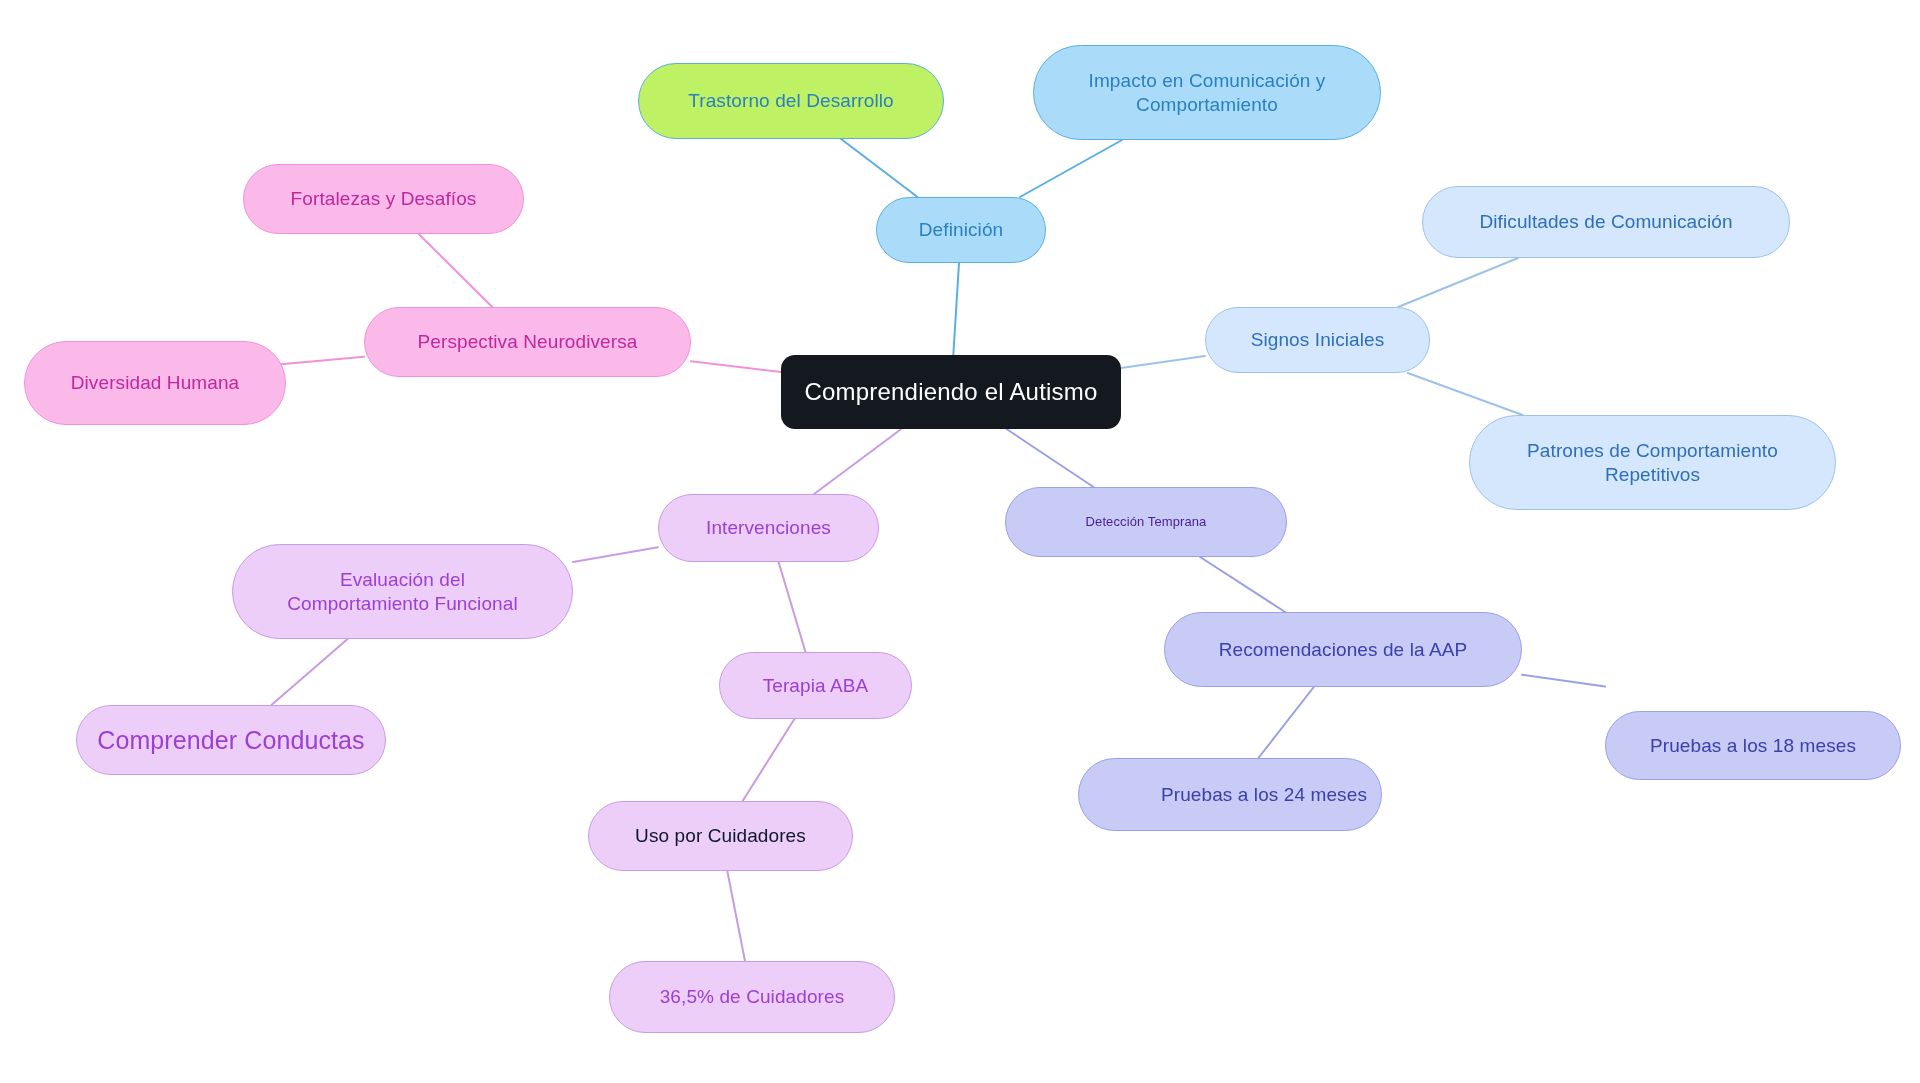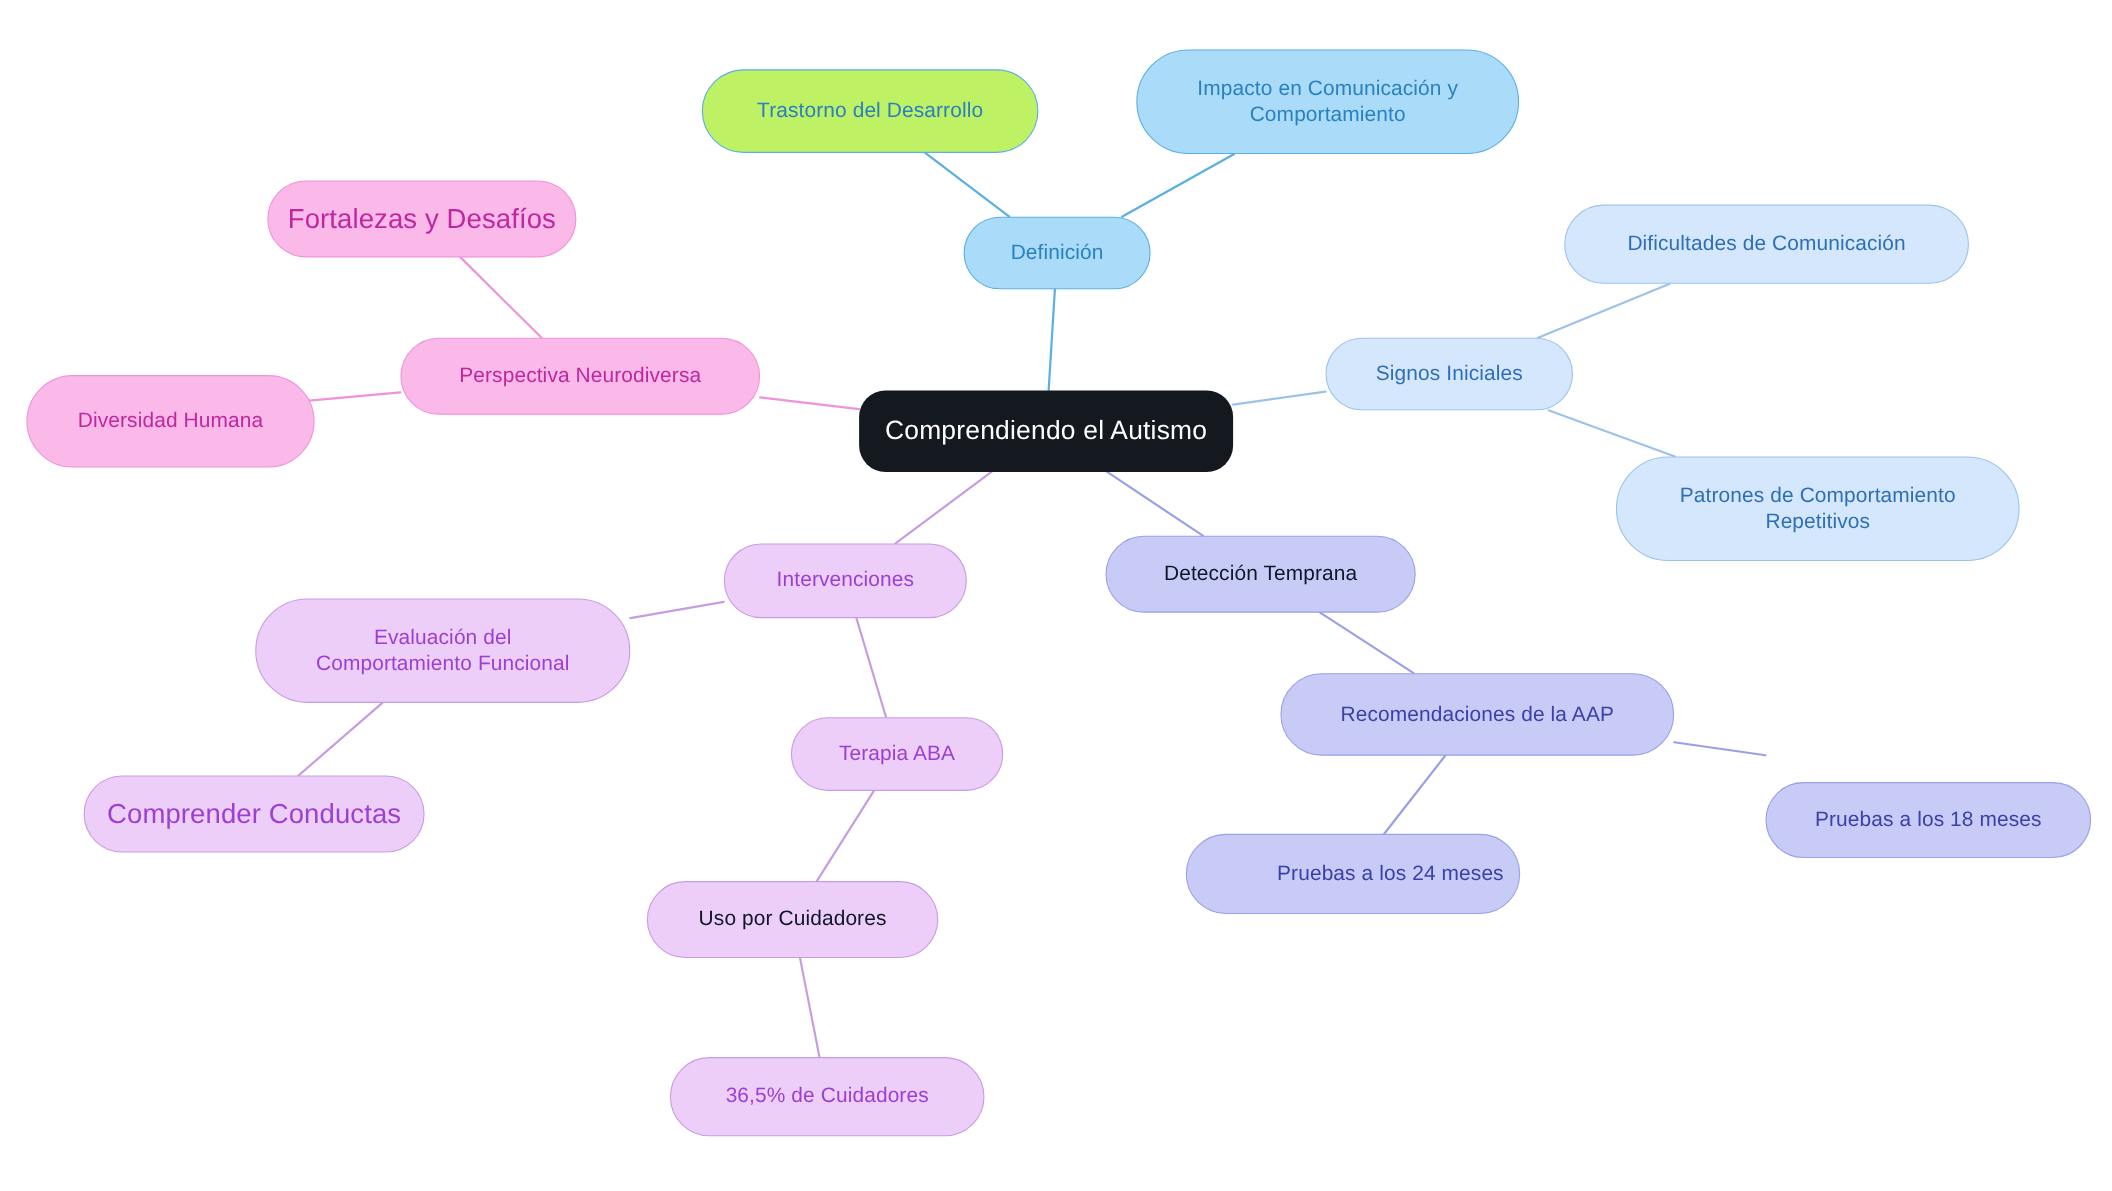--- a/index.html
+++ b/index.html
@@ -36,21 +36,21 @@
     text-align: center;
     border-radius: 999px;
     border-style: solid;
     border-width: 1.6px;
     line-height: 1.22;
     white-space: pre-line;
     letter-spacing: 0.1px;
     padding: 0 14px;
   }
   .node.root {
-    border-radius: 24px;
+    border-radius: 14px;
     border-width: 0;
     font-size: 24px;
     letter-spacing: 0.2px;
   }
   .node .label {
     display: block;
     white-space: pre-line;
   }
 </style>
 </head>
@@ -81,28 +81,28 @@
   <div id="nodes-layer">
       <div class="node root" style="left: 781px; top: 355px; width: 340px; height: 74px; background: rgb(20, 24, 31); border-color: rgb(20, 24, 31); color: rgb(255, 255, 255); font-size: 24px;"><span class="label">Comprendiendo el Autismo</span></div>
       <div class="node" style="left: 876px; top: 197px; width: 170px; height: 66px; background: rgb(170, 220, 250); border-color: rgb(90, 175, 226); color: rgb(42, 128, 192); font-size: 19px;"><span class="label">Definición</span></div>
       <div class="node" style="left: 638px; top: 63px; width: 306px; height: 76px; background: #bef264; border-color: rgb(90, 175, 226); color: rgb(42, 128, 192); font-size: 19px;"><span class="label">Trastorno del Desarrollo</span></div>
       <div class="node" style="left: 1033px; top: 45px; width: 348px; height: 95px; background: rgb(170, 220, 250); border-color: rgb(90, 175, 226); color: rgb(42, 128, 192); font-size: 19px;"><span class="label">Impacto en Comunicación y
 Comportamiento</span></div>
       <div class="node" style="left: 1205px; top: 307px; width: 225px; height: 66px; background: rgb(213, 231, 252); border-color: rgb(157, 194, 233); color: rgb(46, 111, 184); font-size: 19px;"><span class="label">Signos Iniciales</span></div>
       <div class="node" style="left: 1422px; top: 186px; width: 368px; height: 72px; background: rgb(213, 231, 252); border-color: rgb(157, 194, 233); color: rgb(46, 111, 184); font-size: 19px;"><span class="label">Dificultades de Comunicación</span></div>
       <div class="node" style="left: 1469px; top: 415px; width: 367px; height: 95px; background: rgb(213, 231, 252); border-color: rgb(157, 194, 233); color: rgb(46, 111, 184); font-size: 19px;"><span class="label">Patrones de Comportamiento
 Repetitivos</span></div>
-      <div class="node" style="left: 1005px; top: 487px; width: 282px; height: 70px; background: rgb(199, 203, 246); border-color: rgb(154, 160, 231); color: #0f172a; font-size: 19px;"><span class="label">Detección Temprana</span></div>
+      <div class="node" style="left: 1005px; top: 487px; width: 282px; height: 70px; background: rgb(199, 203, 246); border-color: rgb(154, 160, 231); color: #4c1d95; font-size: 13px;"><span class="label">Detección Temprana</span></div>
       <div class="node" style="left: 1164px; top: 612px; width: 358px; height: 75px; background: rgb(199, 203, 246); border-color: rgb(154, 160, 231); color: rgb(59, 64, 170); font-size: 19px;"><span class="label">Recomendaciones de la AAP</span></div>
       <div class="node" style="left: 1605px; top: 711px; width: 296px; height: 69px; background: rgb(199, 203, 246); border-color: rgb(154, 160, 231); color: rgb(59, 64, 170); font-size: 19px;"><span class="label">Pruebas a los 18 meses</span></div>
       <div class="node" style="left: 1078px; top: 758px; width: 304px; height: 73px; background: rgb(199, 203, 246); border-color: rgb(154, 160, 231); color: rgb(59, 64, 170); font-size: 19px; justify-content: flex-end;"><span class="label">Pruebas a los 24 meses</span></div>
       <div class="node" style="left: 658px; top: 494px; width: 221px; height: 68px; background: rgb(237, 206, 248); border-color: rgb(200, 156, 225); color: rgb(156, 64, 212); font-size: 19px;"><span class="label">Intervenciones</span></div>
       <div class="node" style="left: 232px; top: 544px; width: 341px; height: 95px; background: rgb(237, 206, 248); border-color: rgb(200, 156, 225); color: rgb(156, 64, 212); font-size: 19px;"><span class="label">Evaluación del
 Comportamiento Funcional</span></div>
       <div class="node" style="left: 76px; top: 705px; width: 310px; height: 70px; background: rgb(237, 206, 248); border-color: rgb(200, 156, 225); color: rgb(156, 64, 212); font-size: 25px;"><span class="label">Comprender Conductas</span></div>
       <div class="node" style="left: 719px; top: 652px; width: 193px; height: 67px; background: rgb(237, 206, 248); border-color: rgb(200, 156, 225); color: rgb(156, 64, 212); font-size: 19px;"><span class="label">Terapia ABA</span></div>
       <div class="node" style="left: 588px; top: 801px; width: 265px; height: 70px; background: rgb(237, 206, 248); border-color: rgb(200, 156, 225); color: #0f172a; font-size: 19px;"><span class="label">Uso por Cuidadores</span></div>
       <div class="node" style="left: 609px; top: 961px; width: 286px; height: 72px; background: rgb(237, 206, 248); border-color: rgb(200, 156, 225); color: rgb(156, 64, 212); font-size: 19px;"><span class="label">36,5% de Cuidadores</span></div>
       <div class="node" style="left: 364px; top: 307px; width: 327px; height: 70px; background: rgb(250, 185, 233); border-color: rgb(240, 146, 217); color: rgb(193, 39, 157); font-size: 19px;"><span class="label">Perspectiva Neurodiversa</span></div>
-      <div class="node" style="left: 243px; top: 164px; width: 281px; height: 70px; background: rgb(250, 185, 233); border-color: rgb(240, 146, 217); color: rgb(193, 39, 157); font-size: 25px;"><span class="label">Fortalezas y Desafíos</span></div>
+      <div class="node" style="left: 243px; top: 164px; width: 281px; height: 70px; background: rgb(250, 185, 233); border-color: rgb(240, 146, 217); color: rgb(193, 39, 157); font-size: 19px;"><span class="label">Fortalezas y Desafíos</span></div>
       <div class="node" style="left: 24px; top: 341px; width: 262px; height: 84px; background: rgb(250, 185, 233); border-color: rgb(240, 146, 217); color: rgb(193, 39, 157); font-size: 19px;"><span class="label">Diversidad Humana</span></div>
     </div>
 </div>
 
 </body></html>

